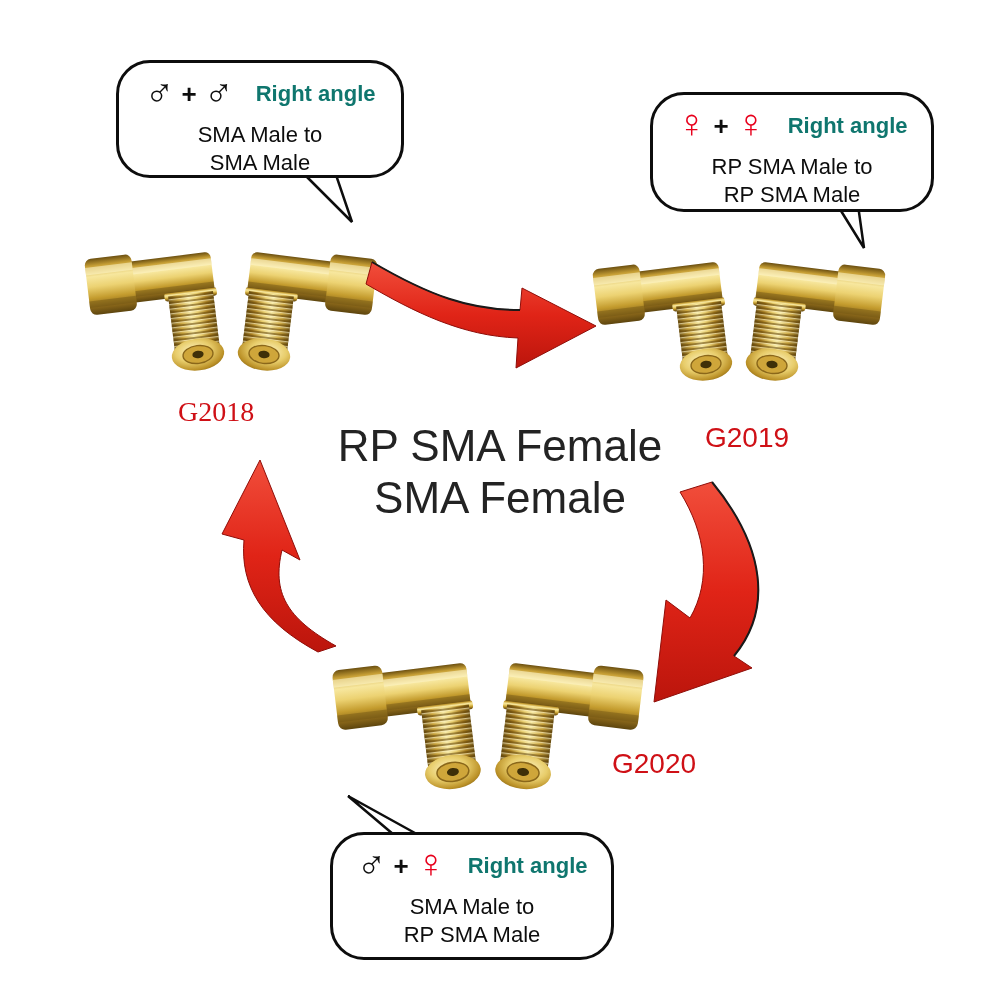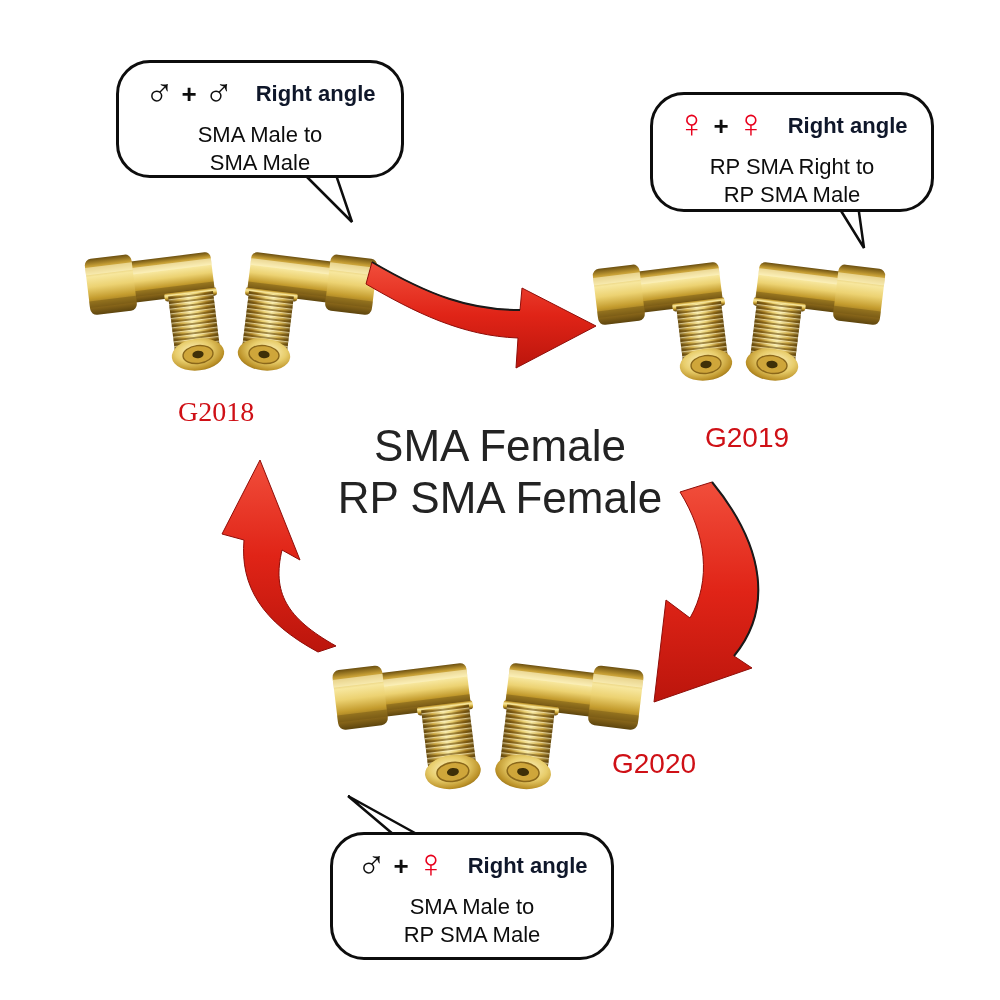--- a/index.html
+++ b/index.html
@@ -12,21 +12,21 @@
     position:absolute;background:#ffffff;border:3px solid #0d0d0d;border-radius:34px;
     box-sizing:border-box;padding:8px 12px 8px;z-index:2;
   }
   .bubble1{left:116px;top:60px;width:288px;height:118px;}
   .bubble2{left:650px;top:92px;width:284px;height:120px;}
   .bubble3{left:330px;top:832px;width:284px;height:128px;}
   .bubble-row{display:flex;align-items:center;justify-content:center;gap:4px;height:46px;}
   .sym{font-size:40px;font-weight:700;line-height:1;color:#0d0d0d;transform:translateY(-3px);}
   .sym[data-type="female"]{color:#e8001c;}
   .plus{font-size:26px;font-weight:700;color:#0d0d0d;margin:0 3px;}
-  .badge{color:#0f172a;font-weight:700;font-size:22px;margin-left:18px;white-space:nowrap;}
+  .badge{color:#0f766e;font-weight:700;font-size:22px;margin-left:18px;white-space:nowrap;}
   .bubble-lines{width:max-content;margin:4px auto 0;text-align:center;font-size:22px;color:#0d0d0d;line-height:1.25;}
   .center-text{
     position:absolute;left:250px;top:420px;width:500px;text-align:center;z-index:2;
     font-size:44px;color:#232323;line-height:1.18;font-weight:400;
   }
   .code{position:absolute;color:#cf1016;font-size:28px;z-index:2;font-weight:400;}
   .code1{left:178px;top:396px;font-family:Liberation Serif, serif;}
   .code2{left:705px;top:422px;}
   .code3{left:612px;top:748px;}
 </style>
@@ -124,40 +124,40 @@
   </div>
 
   <div class="bubble bubble2">
     <div class="bubble-row">
       <span class="sym" data-type="female">♀</span>
       <span class="plus">+</span>
       <span class="sym" data-type="female">♀</span>
       <span class="badge">Right angle</span>
     </div>
     <div class="bubble-lines">
-      <div>RP SMA Right to</div>
+      <div>RP SMA Male to</div>
       <div>RP SMA Male</div>
     </div>
   </div>
 
   <div class="bubble bubble3">
     <div class="bubble-row">
       <span class="sym" data-type="male">♂</span>
       <span class="plus">+</span>
       <span class="sym" data-type="female">♀</span>
       <span class="badge">Right angle</span>
     </div>
     <div class="bubble-lines">
       <div>SMA Male to</div>
       <div>RP SMA Male</div>
     </div>
   </div>
 
   <div class="center-text">
+    <div>RP SMA Female</div>
     <div>SMA Female</div>
-    <div>RP SMA Female</div>
   </div>
 
   <div class="code code1">G2018</div>
   <div class="code code2">G2019</div>
   <div class="code code3">G2020</div>
 
 </div>
 
 </body></html>

